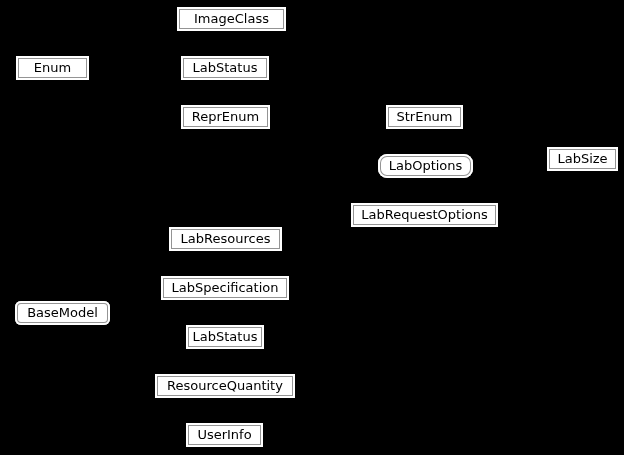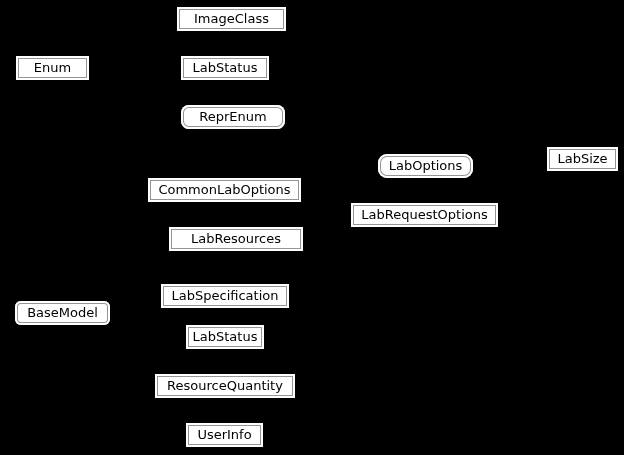--- a/index.html
+++ b/index.html
@@ -33,24 +33,24 @@
     cursor: pointer;
   }
 </style>
 </head>
 <body>
 
 <div class="canvas">
   <div class="node" style="left:177px; top:7px;   width:109px;">ImageClass</div>
   <div class="node" style="left:16px;  top:56px;  width:73px;">Enum</div>
   <div class="node" style="left:181px; top:56px;  width:88px;">LabStatus</div>
-  <div class="node" style="left:181px; top:105px; width:104px;border-radius:8px;">ReprEnum</div>
+  <div class="node" style="left:181px; top:105px; width:89px;">ReprEnum</div>
+  <div class="node" style="left:386px; top:105px; width:77px;">StrEnum</div>
   <div class="node" style="left:547px; top:105px; width:71px;margin-top:42px;">LabSize</div>
   <div class="node" style="left:378px; top:154px; width:95px;border-radius:9px;">LabOptions</div>
-  <div class="node" style="left:148px; top:178px; width:153px;">CommonLabOptions</div>
   <div class="node" style="left:351px; top:203px; width:147px;">LabRequestOptions</div>
-  <div class="node" style="left:169px; top:227px; width:134px;">LabResources</div>
-  <div class="node" style="left:161px; top:276px; width:128px;margin-top:8px;">LabSpecification</div>
+  <div class="node" style="left:169px; top:227px; width:113px;">LabResources</div>
+  <div class="node" style="left:161px; top:276px; width:128px;">LabSpecification</div>
   <div class="node" style="left:15px;   top:301px; width:95px;border-radius:6px;">BaseModel</div>
   <div class="node" style="left:186px; top:325px; width:78px;">LabStatus</div>
   <div class="node" style="left:155px; top:374px; width:140px;">ResourceQuantity</div>
   <div class="node" style="left:186px; top:423px; width:77px;">UserInfo</div>
 </div>
 
 </body></html>

